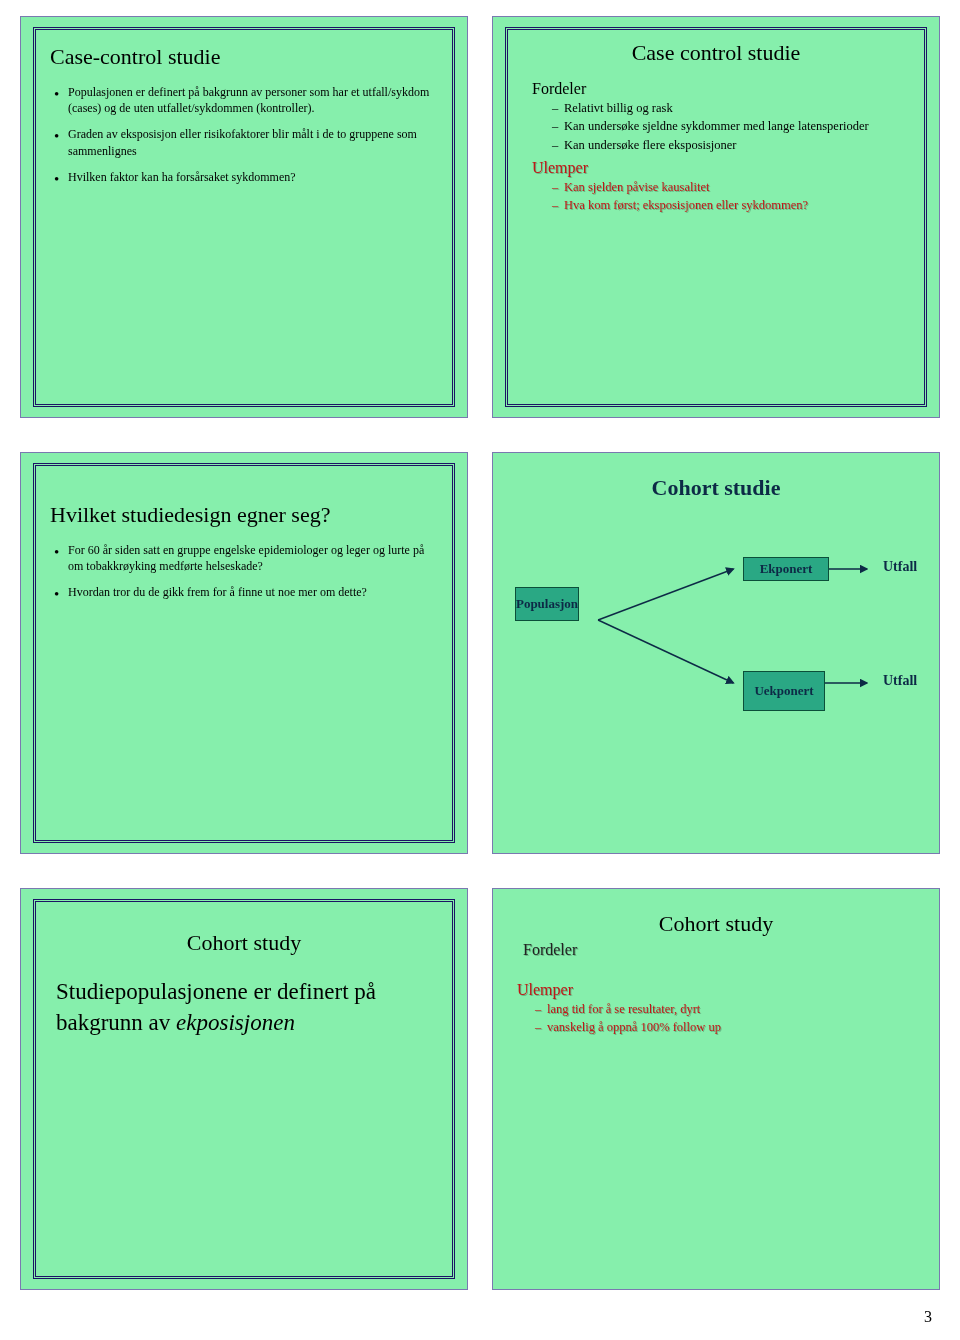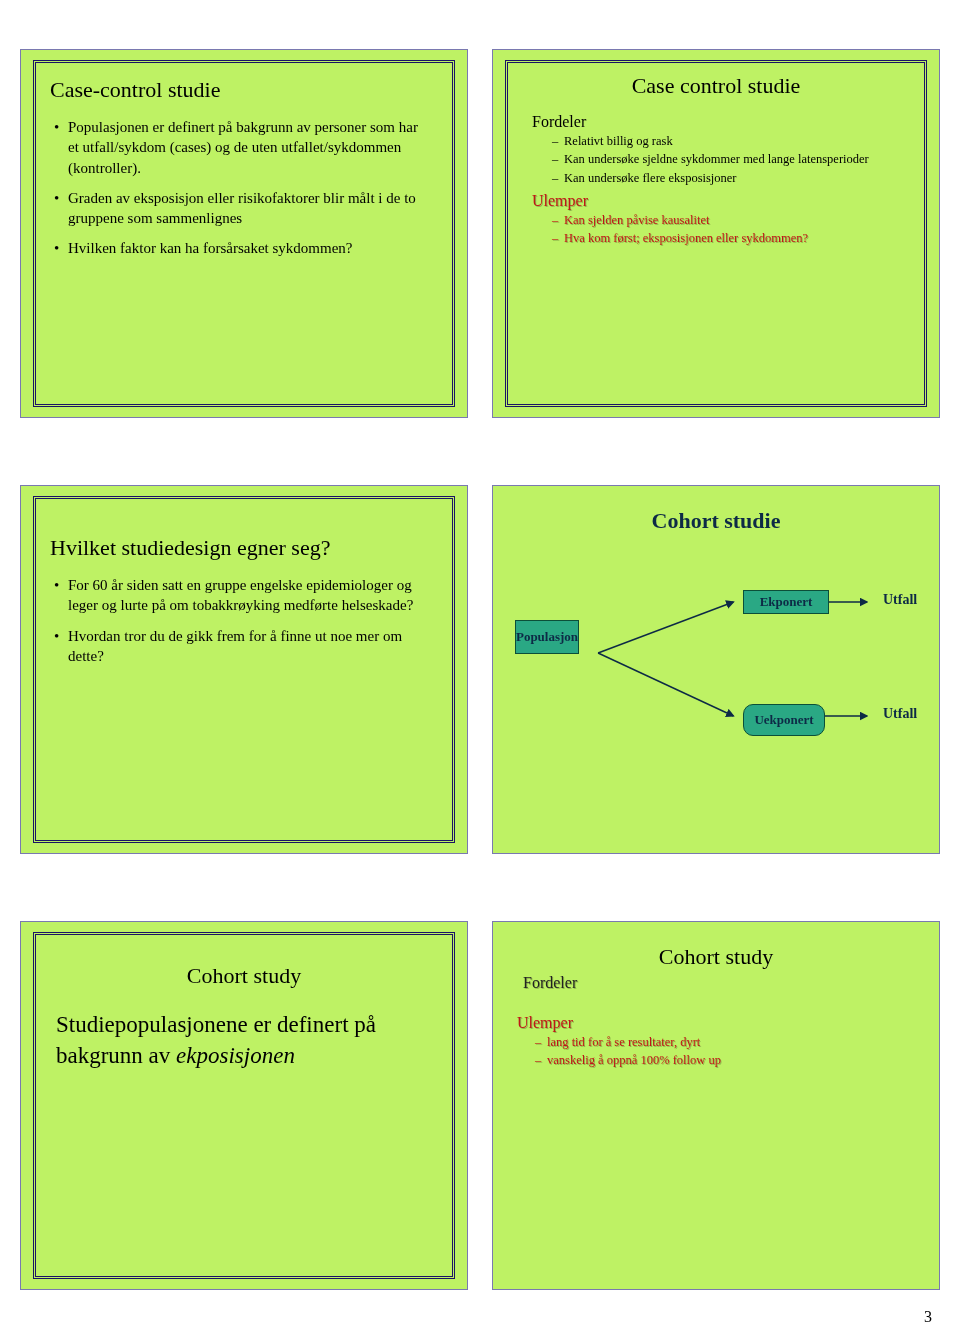--- a/index.html
+++ b/index.html
@@ -13,25 +13,24 @@
   }
   .grid {
     display: grid;
     grid-template-columns: 1fr 1fr;
     grid-template-rows: repeat(3, 1fr);
     gap: 34px 24px;
     padding: 16px 20px 50px 20px;
     height: 100%;
   }
   .slide {
-    background: #bef264;
+    background: #86efac;
     border: 1px solid #7a79b0;
     padding: 10px 12px;
     position: relative;
-    margin-top: 33px;
   }
   .panel {
     border: 3px double #1b1464;
     background: transparent;
     width: 100%;
     height: 100%;
     padding: 10px 14px 8px 14px;
     color: #000;
     position: relative;
   }
@@ -39,21 +38,21 @@
   h1.title {
     font-size: 22px;
     font-weight: 400;
     margin: 4px 0 14px 0;
   }
   h1.center { text-align: center; }
   ul.b1 {
     list-style: none;
     padding: 0 6px 0 4px;
     margin: 0;
-    font-size: 15px;
+    font-size: 12px;
     line-height: 1.35;
   }
   ul.b1 > li { position: relative; padding-left: 14px; margin-bottom: 10px; }
   ul.b1 > li::before {
     content: "•";
     position: absolute; left: 0; top: 0;
     font-size: 15px;
   }
   .sub-h {
     font-size: 16px;
@@ -92,21 +91,21 @@
     border: 1px solid #0b4f39;
     background: #2aa884;
     color: #0d2a46;
     font-size: 13px;
     font-weight: bold;
     display: flex; align-items: center; justify-content: center;
     padding: 2px 8px;
   }
   .box.pop { left: 2px; top: 58px; width: 64px; height: 34px; }
   .box.exp { left: 230px; top: 28px; width: 86px; height: 24px; }
-  .box.uexp{ left: 230px; top: 142px; width: 82px; height: 32px; border-radius: 10px; }
+  .box.uexp{ left: 230px; top: 142px; width: 82px; height: 40px; }
   .lbl {
     position: absolute;
     font-size: 14px;
     font-weight: bold;
     color: #0d2a46;
   }
   .lbl.u1 { left: 370px; top: 30px; }
   .lbl.u2 { left: 370px; top: 144px; }
   svg.lines { position: absolute; left: 0; top: 0; width: 100%; height: 100%; }
   svg.lines line { stroke: #0d2a46; stroke-width: 1.5; }

